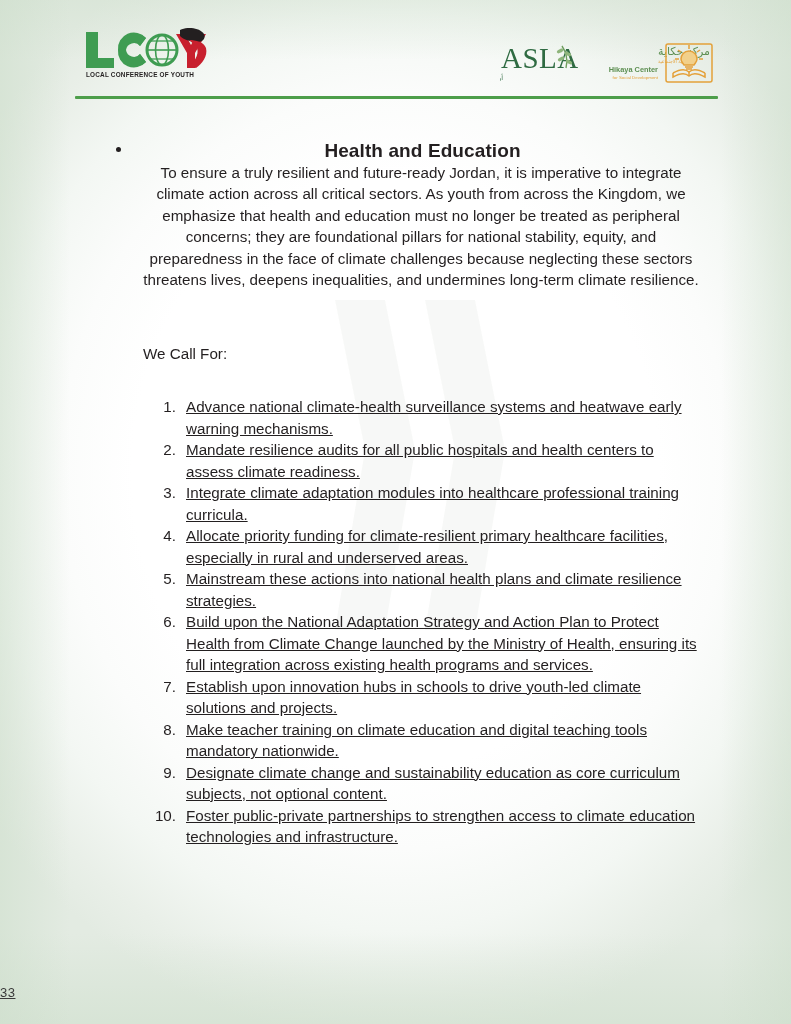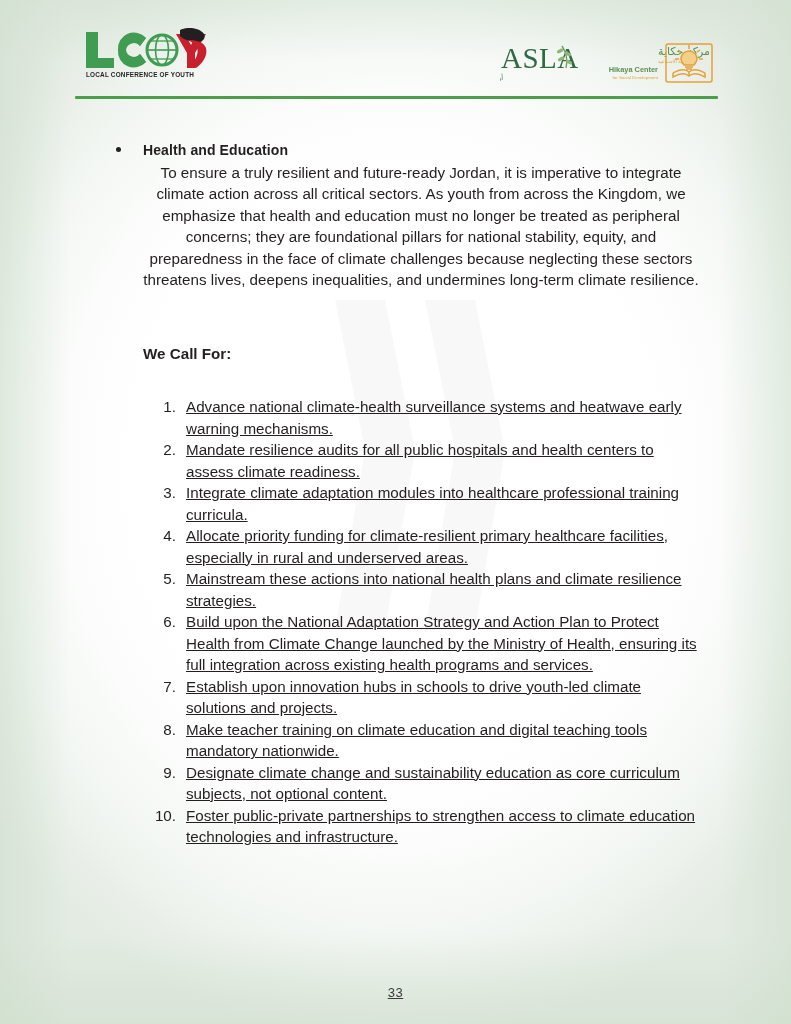--- a/index.html
+++ b/index.html
@@ -119,43 +119,44 @@
     left: 4px;
     top: 7px;
     width: 5px;
     height: 5px;
     border-radius: 50%;
     background: #231f20;
   }
 
   .section-heading {
     margin-left: 31px;
-    font-size: 14px;
+    font-size: 19px;
     font-weight: bold;
     color: #231f20;
     letter-spacing: 0.1px;
     line-height: 21.5px;
+    text-align: center;
   }
 
   .section-paragraph {
     margin-left: 31px;
     font-size: 15.2px;
     color: #231f20;
     line-height: 21.5px;
     letter-spacing: 0.0px;
     text-align: center;
     width: 556px;
   }
 
   .call-heading {
     position: absolute;
     left: 143px;
     top: 343px;
     font-size: 15.2px;
-    font-weight: bold;
+    font-weight: normal;
     color: #231f20;
     line-height: 21.5px;
   }
 
   
   .demand-list {
     position: absolute;
     left: 143px;
     top: 396px;
     width: 560px;
@@ -186,21 +187,20 @@
     display: block;
     text-decoration: underline;
   }
 
   
   .page-number {
     position: absolute;
     left: 0;
     top: 985px;
     width: 791px;
-    text-align: center;
     font-size: 13px;
     color: #3a3a3a;
     letter-spacing: 0.5px;
     text-decoration: underline;
   }
 </style>
 </head>
 <body>
 
 <div class="page">

